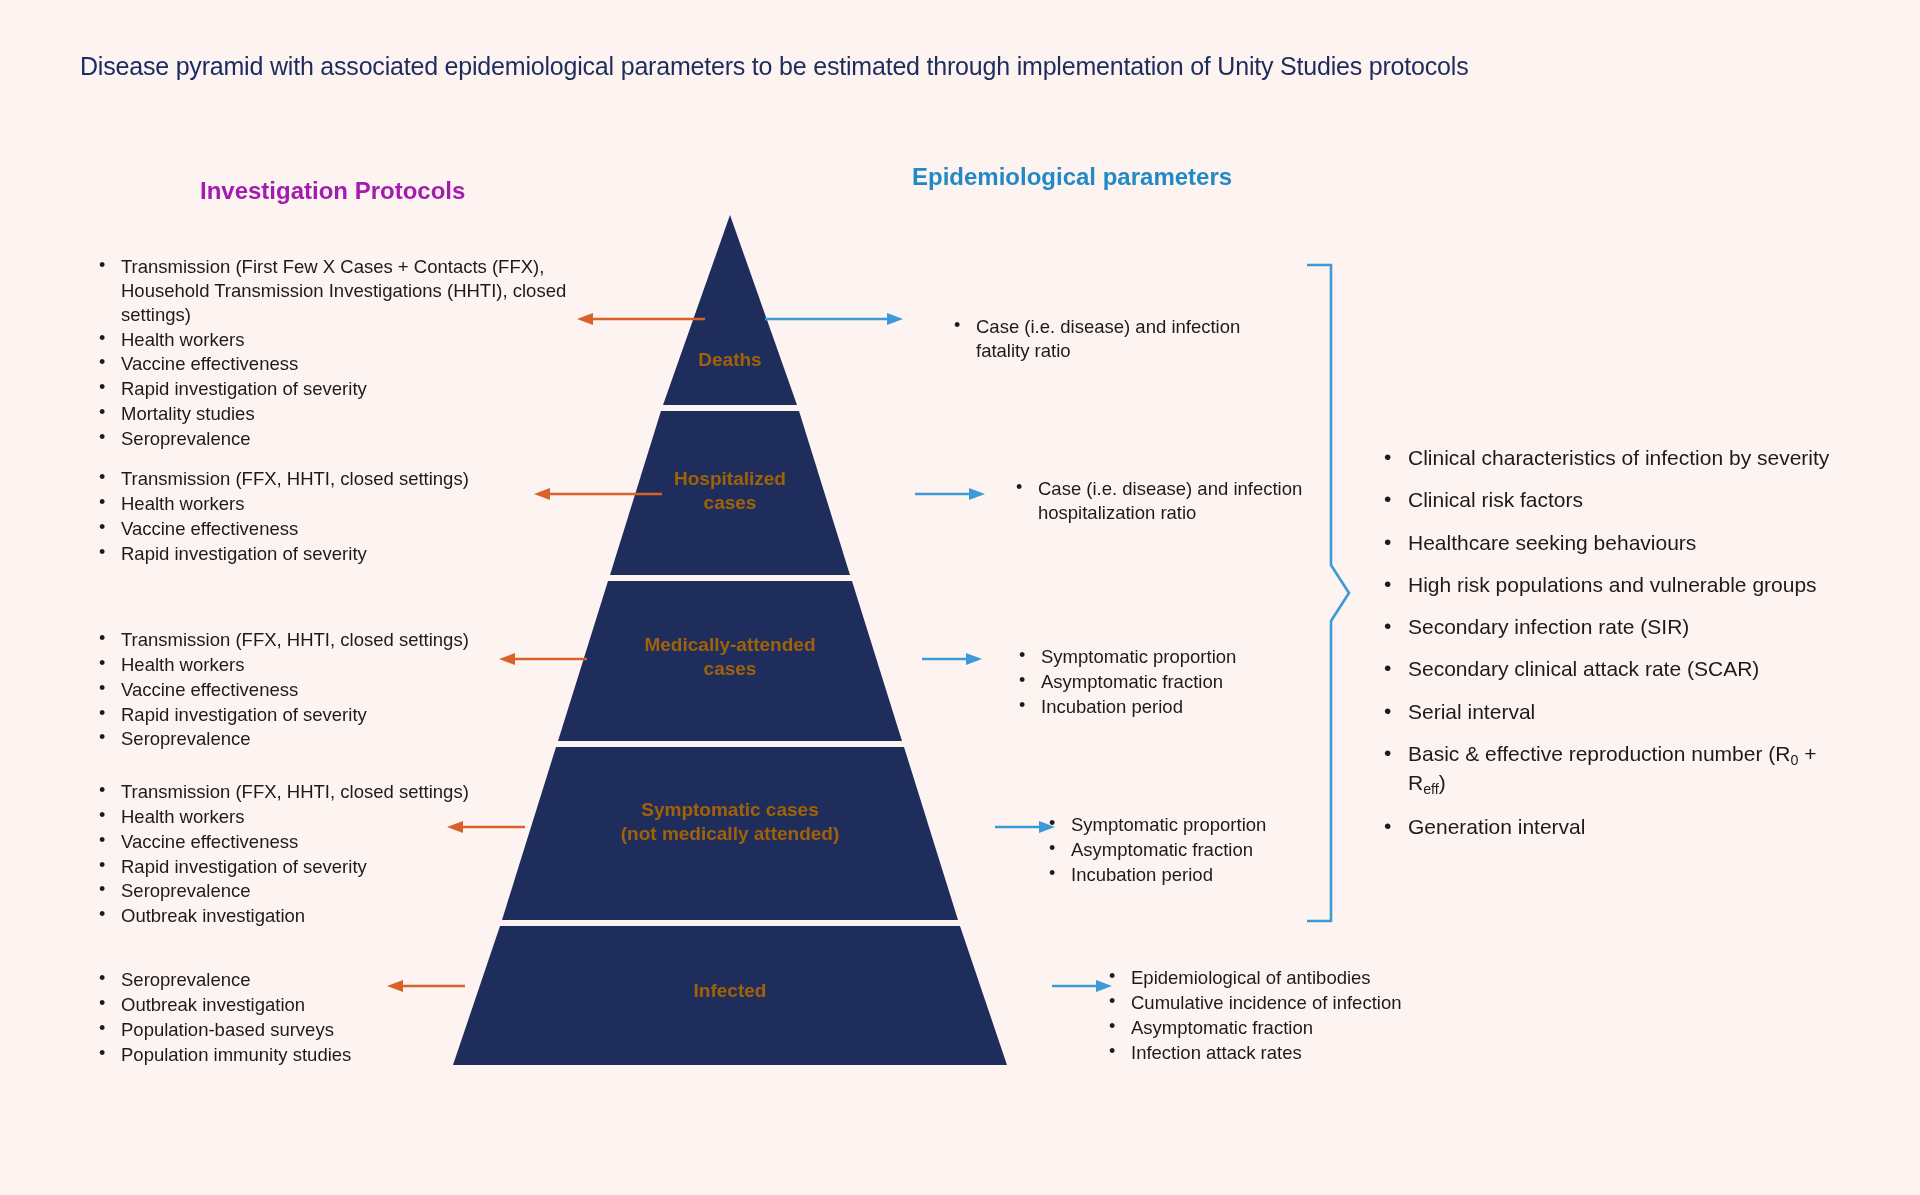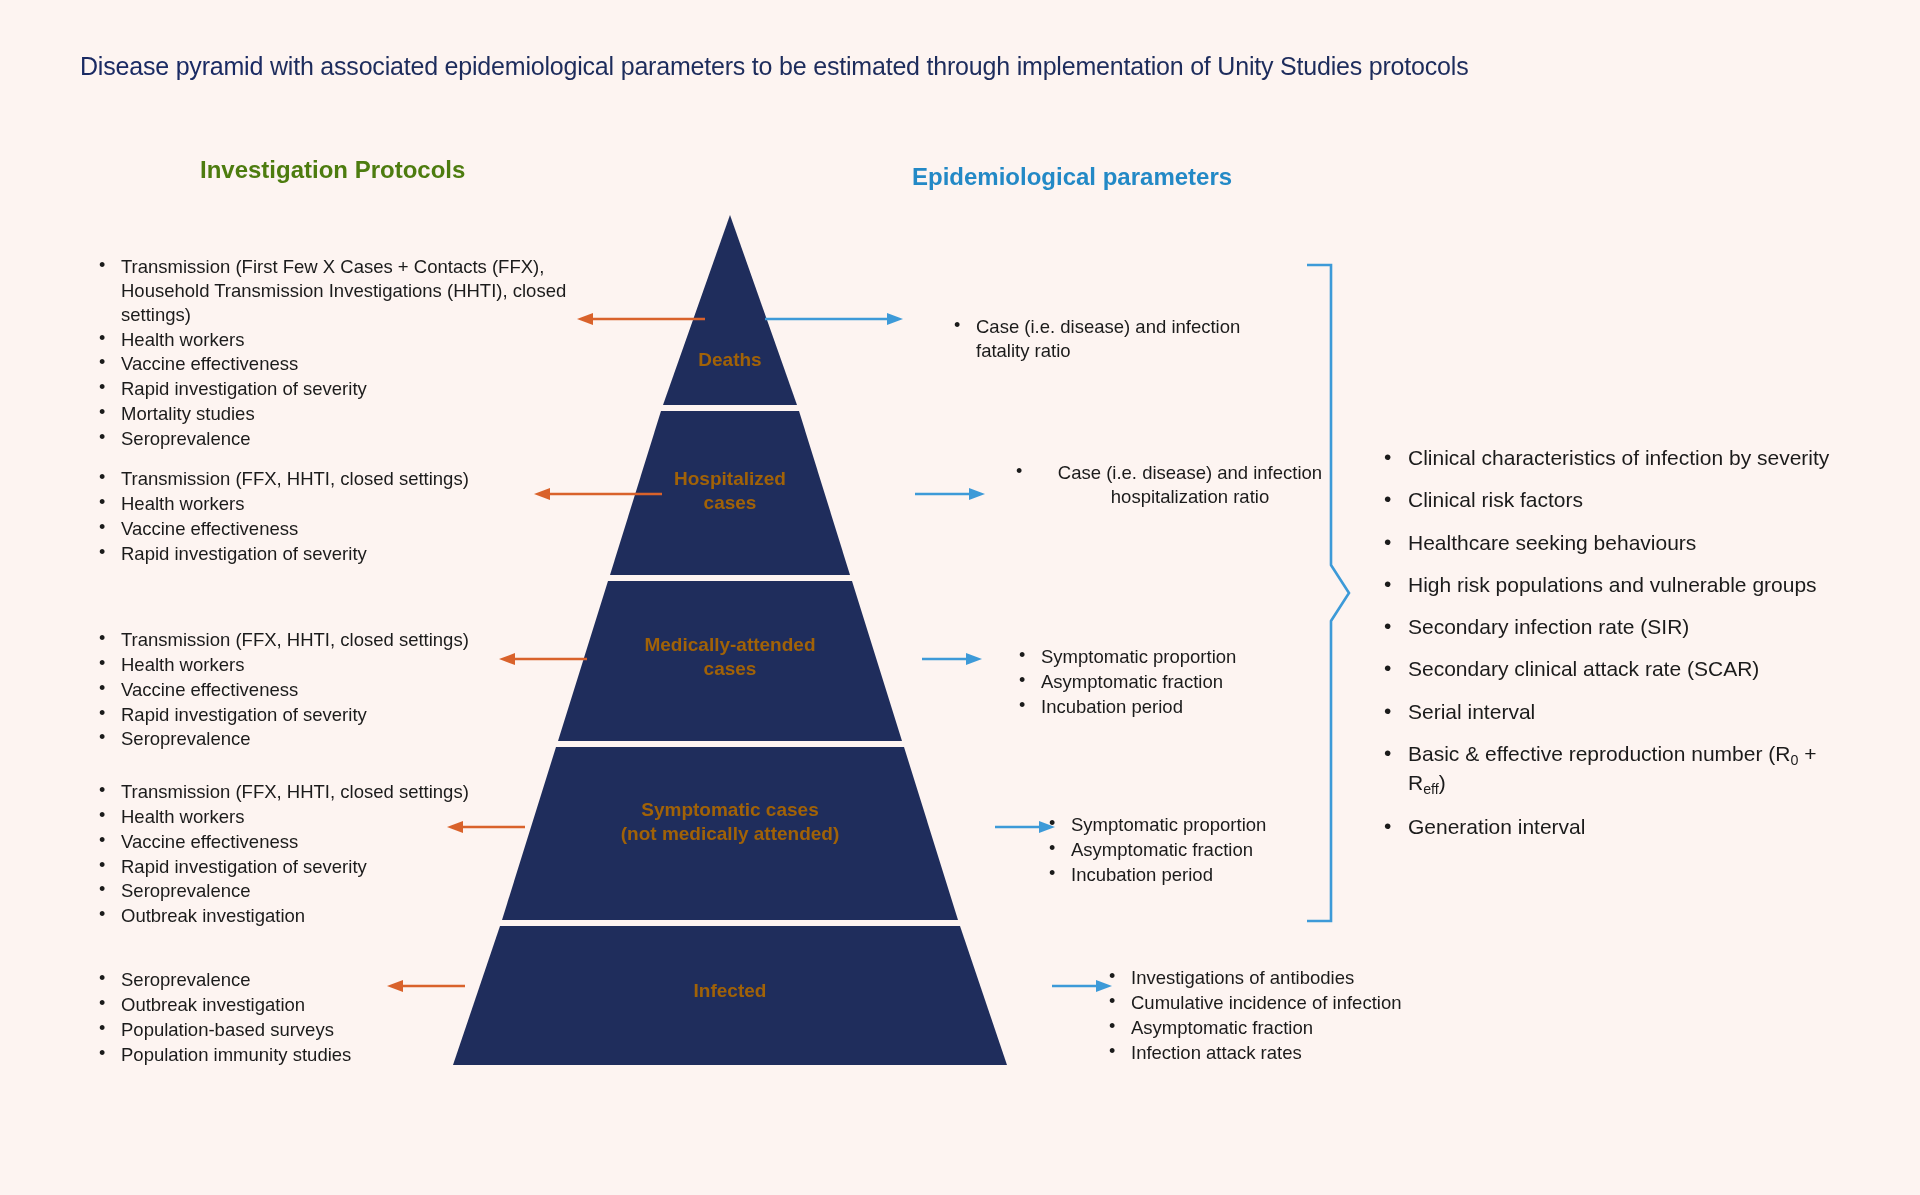--- a/index.html
+++ b/index.html
@@ -13,21 +13,21 @@
   }
   .title{
     position:absolute;left:80px;top:52px;
     font-size:25px;font-weight:normal;color:#1d2c5c;
     letter-spacing:-0.2px;white-space:nowrap;
   }
   .title .em{color:#1a2a63;}
   .col-head{
     position:absolute;font-size:24px;font-weight:bold;white-space:nowrap;
   }
-  #head-left{left:200px;top:156px;color:#4d7c0f;}
+  #head-left{left:200px;top:177px;color:#a21caf;}
   #head-right{left:912px;top:163px;color:#2389c6;text-align:center;}
 
   
   #pyramid{position:absolute;left:410px;top:215px;width:640px;height:850px;}
   #pyramid svg{display:block;}
   .pyr-label{
     position:absolute;text-align:center;color:#a16207;
     font-weight:bold;font-size:19px;line-height:1.28;
     width:420px;left:110px;pointer-events:none;
   }
@@ -48,21 +48,21 @@
   .left-blk{text-align:left;}
   .right-blk{text-align:left;}
 
   #lb1{left:80px;top:240px;width:520px;}
   #lb2{left:80px;top:452px;width:520px;}
   #lb3{left:80px;top:613px;width:520px;}
   #lb4{left:80px;top:765px;width:520px;}
   #lb5{left:80px;top:953px;width:520px;}
 
   #rb1{left:935px;top:300px;width:340px;}
-  #rb2{left:997px;top:446px;width:360px;text-align:center;}
+  #rb2{left:997px;top:462px;width:360px;}
   #rb3{left:1000px;top:630px;width:330px;}
   #rb4{left:1030px;top:798px;width:330px;}
   #rb5{left:1090px;top:951px;width:360px;}
 
   
   #farlist{position:absolute;left:1380px;top:445px;width:480px;font-size:21px;}
   #farlist ul{margin:0;padding:0;list-style:none;}
   #farlist li{position:relative;padding-left:28px;margin-bottom:16px;line-height:1.25;}
   #farlist li:before{content:"\2022";position:absolute;left:4px;top:-1px;}
   sub{font-size:0.68em;vertical-align:-0.28em;}
@@ -250,21 +250,21 @@
   </div>
 <div class="blk right-blk" id="rb4">
     <ul>
       <li>Symptomatic proportion</li>
       <li>Asymptomatic fraction</li>
       <li>Incubation period</li>
     </ul>
   </div>
 <div class="blk right-blk" id="rb5">
     <ul>
-      <li>Investigations of antibodies</li>
+      <li>Epidemiological of antibodies</li>
       <li>Cumulative incidence of infection</li>
       <li>Asymptomatic fraction</li>
       <li>Infection attack rates</li>
     </ul>
   </div>
 
 <div id="bracket">
   <svg width="50" height="660" viewBox="0 0 50 660">
     <path d="M2 2 L26 2 L26 302 L44 330 L26 358 L26 658 L2 658" stroke="#3d9ad8" stroke-width="2.6" fill="none" stroke-linejoin="miter"></path>
   </svg>

